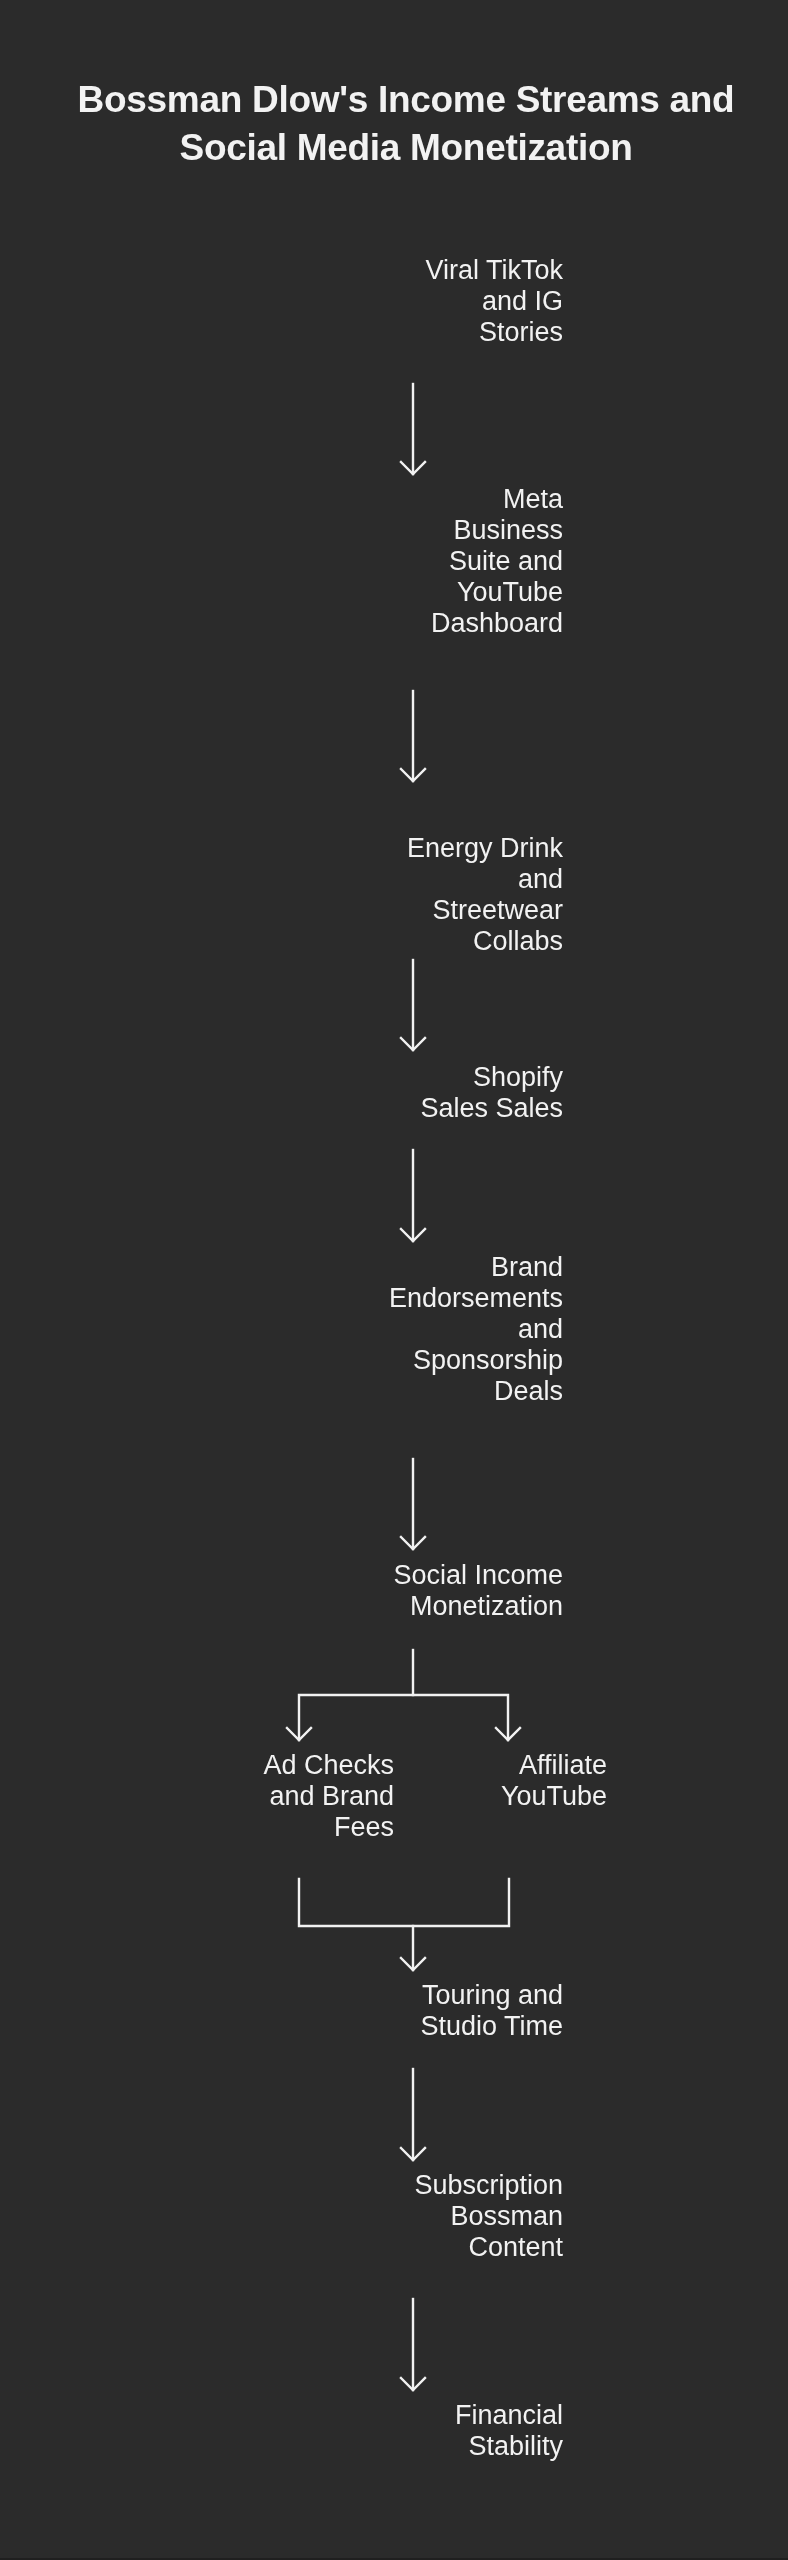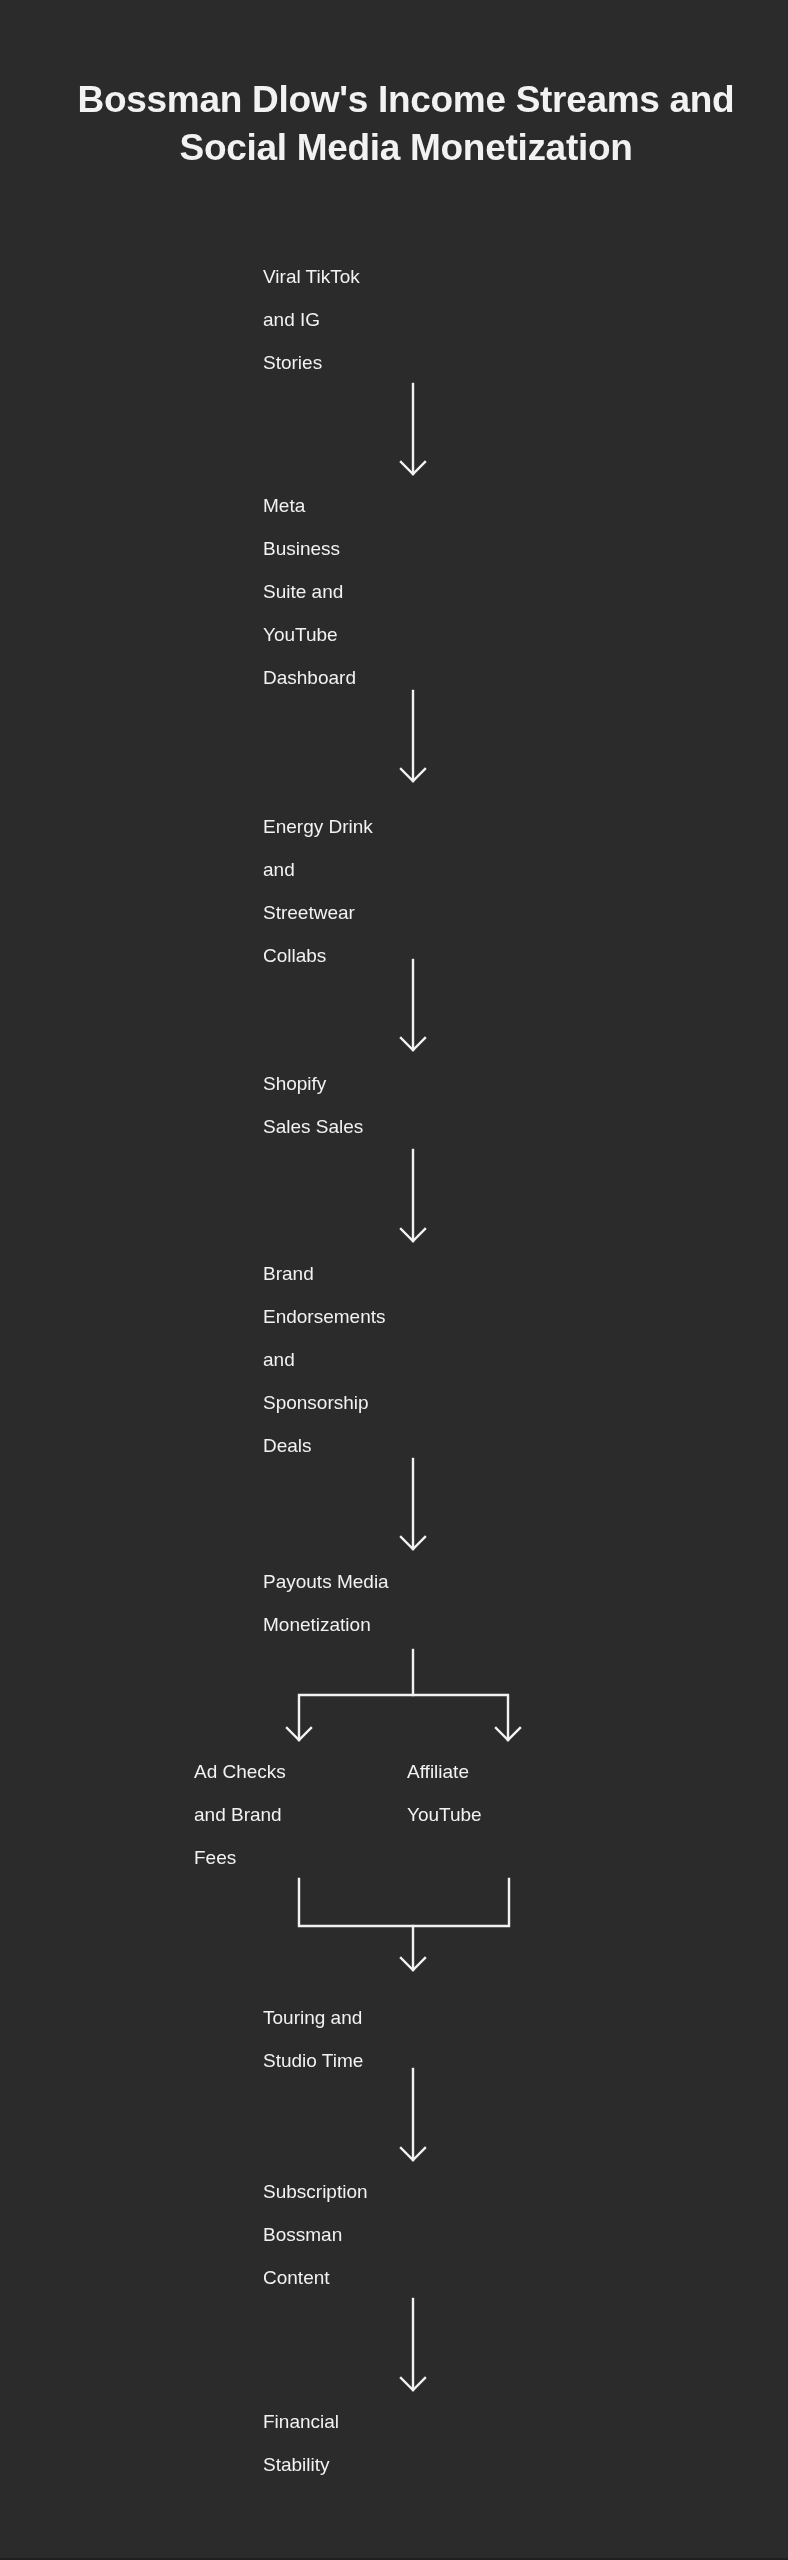--- a/index.html
+++ b/index.html
@@ -2,21 +2,21 @@
 <html><head>
 <meta charset="utf-8">
 <style>
   html, body { margin:0; padding:0; }
   body { width:788px; height:2560px; background:#2b2b2b; position:relative; overflow:hidden;
          font-family:"Liberation Sans", "DejaVu Sans", sans-serif; color:#f2f2f2; }
   .frame { position:absolute; left:0; top:0; width:788px; height:2558px; border-bottom:2px solid #1f1f1f; }
   .title { position:absolute; left:0; width:788px; top:76px; text-align:center; font-weight:bold;
            font-size:37px; line-height:48px; letter-spacing:-0.3px;margin-left:12px; }
   .title div { white-space:nowrap; }
-  .node { position:absolute; text-align:left; font-size:19px; line-height:43px; white-space:pre-line; }
+  .node { position:absolute; text-align:right; font-size:27px; line-height:31px; white-space:pre-line; }
   svg.edges { position:absolute; left:0; top:0; }
   svg.edges line, svg.edges polyline { stroke:#f2f2f2; stroke-width:2.4; fill:none; stroke-linecap:square; }
 </style>
 </head>
 <body>
 
 <div class="frame"></div>
 
 <div class="title">
   <div>Bossman Dlow's Income Streams and</div>
@@ -24,39 +24,39 @@
 </div>
 
 <div class="node" style="left:263px; width:300px; top:255px;">Viral TikTok
 and IG
 Stories</div>
 <div class="node" style="left:263px; width:300px; top:484px;">Meta
 Business
 Suite and
 YouTube
 Dashboard</div>
-<div class="node" style="left:263px; width:300px; top:805px;">Energy Drink
+<div class="node" style="left:263px; width:300px; top:833px;">Energy Drink
 and
 Streetwear
 Collabs</div>
 <div class="node" style="left:263px; width:300px; top:1062px;">Shopify
 Sales Sales</div>
 <div class="node" style="left:263px; width:300px; top:1252px;">Brand
 Endorsements
 and
 Sponsorship
 Deals</div>
-<div class="node" style="left:263px; width:300px; top:1560px;">Payouts Media
+<div class="node" style="left:263px; width:300px; top:1560px;">Social Income
 Monetization</div>
 <div class="node" style="left:194px; width:200px; top:1750px;">Ad Checks
 and Brand
 Fees</div>
 <div class="node" style="left:407px; width:200px; top:1750px;">Affiliate
 YouTube</div>
-<div class="node" style="left:263px; width:300px; top:1980px;margin-top:16px;">Touring and
+<div class="node" style="left:263px; width:300px; top:1980px;">Touring and
 Studio Time</div>
 <div class="node" style="left:263px; width:300px; top:2170px;">Subscription
 Bossman
 Content</div>
 <div class="node" style="left:263px; width:300px; top:2400px;">Financial
 Stability</div>
 
 <svg class="edges" width="788" height="2560">
   <g>
     <line x1="413" y1="384" x2="413" y2="474"></line>

